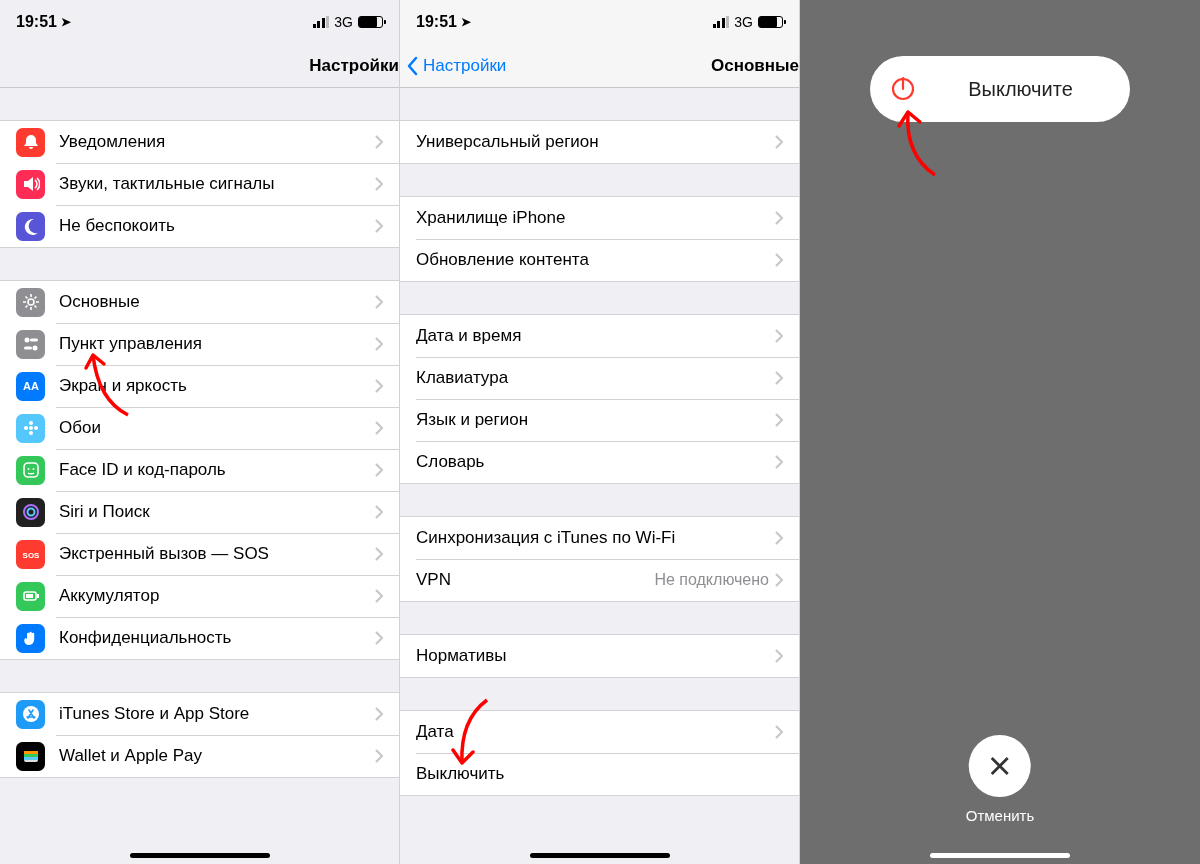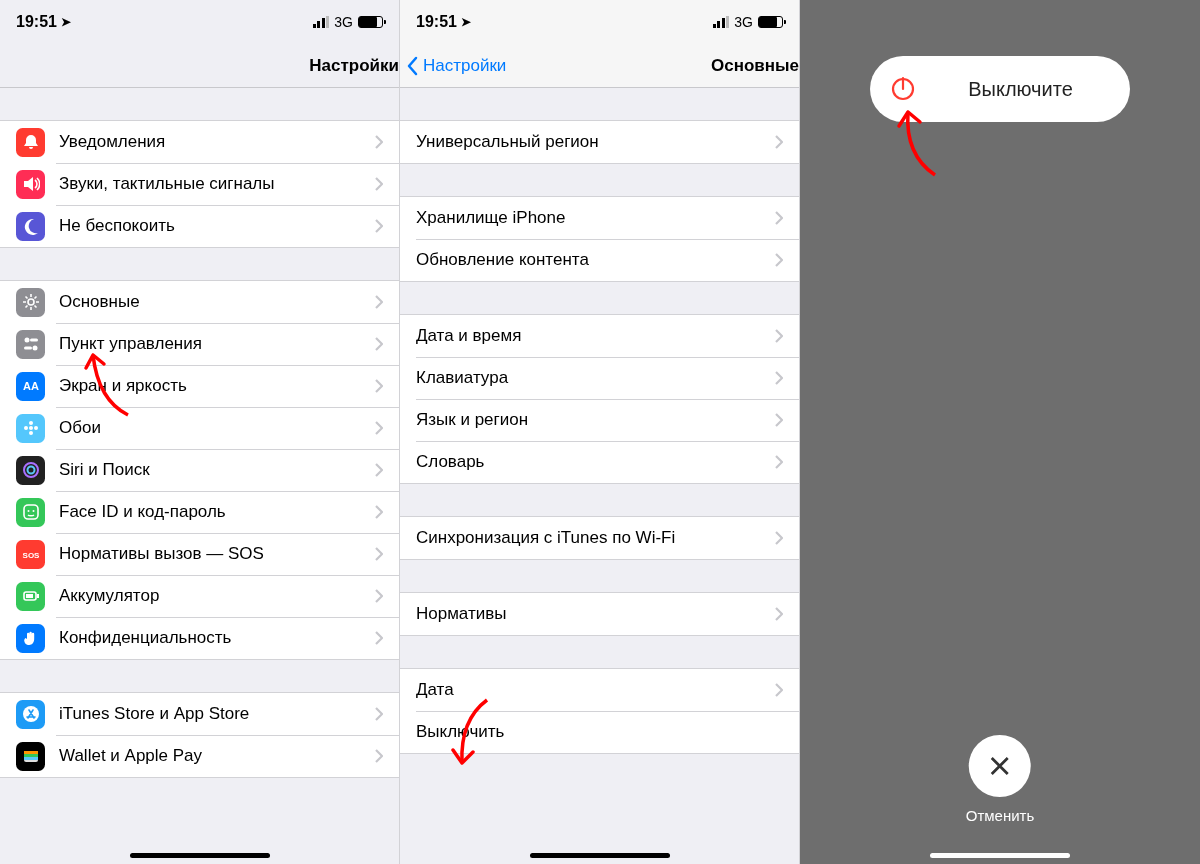--- a/index.html
+++ b/index.html
@@ -251,52 +251,52 @@
             </svg>
           </span>
           <span class="row-label">Обои</span>
           <span class="chev">
             <svg viewBox="0 0 8 14">
               <use href="#chev"></use>
             </svg>
           </span>
         </div>
         <div class="row icon-row">
+          <span class="icon-box" style="background:#34c759">
+            <svg viewBox="0 0 18 18">
+              <use href="#i-face"></use>
+            </svg>
+          </span>
+          <span class="row-label">Face ID и код-пароль</span>
+          <span class="chev">
+            <svg viewBox="0 0 8 14">
+              <use href="#chev"></use>
+            </svg>
+          </span>
+        </div>
+        <div class="row icon-row">
           <span class="icon-box" style="background:#212121">
             <svg viewBox="0 0 18 18">
               <use href="#i-siri"></use>
             </svg>
           </span>
           <span class="row-label">Siri и Поиск</span>
           <span class="chev">
             <svg viewBox="0 0 8 14">
               <use href="#chev"></use>
             </svg>
           </span>
         </div>
         <div class="row icon-row">
-          <span class="icon-box" style="background:#34c759">
-            <svg viewBox="0 0 18 18">
-              <use href="#i-face"></use>
-            </svg>
-          </span>
-          <span class="row-label">Face ID и код-пароль</span>
-          <span class="chev">
-            <svg viewBox="0 0 8 14">
-              <use href="#chev"></use>
-            </svg>
-          </span>
-        </div>
-        <div class="row icon-row">
           <span class="icon-box" style="background:#ff3b30">
             <svg viewBox="0 0 18 18">
               <use href="#i-sos"></use>
             </svg>
           </span>
-          <span class="row-label">Нормативы вызов — SOS</span>
+          <span class="row-label">Экстренный вызов — SOS</span>
           <span class="chev">
             <svg viewBox="0 0 8 14">
               <use href="#chev"></use>
             </svg>
           </span>
         </div>
         <div class="row icon-row">
           <span class="icon-box" style="background:#34c759">
             <svg viewBox="0 0 18 18">
               <use href="#i-battery"></use>
@@ -459,20 +459,29 @@
   <div class="section-gap"></div>
   <div class="section" id="s2g3">
         <div class="row">
           <span class="row-label">Синхронизация с iTunes по Wi-Fi</span>
           <span class="chev">
             <svg viewBox="0 0 8 14">
               <use href="#chev"></use>
             </svg>
           </span>
         </div>
+        <div class="row">
+          <span class="row-label">VPN</span>
+          <span class="row-detail">Не подключено</span>
+          <span class="chev">
+            <svg viewBox="0 0 8 14">
+              <use href="#chev"></use>
+            </svg>
+          </span>
+        </div>
       </div>
   <div class="section-gap"></div>
   <div class="section" id="s2g4">
         <div class="row">
           <span class="row-label">Нормативы</span>
           <span class="chev">
             <svg viewBox="0 0 8 14">
               <use href="#chev"></use>
             </svg>
           </span>

